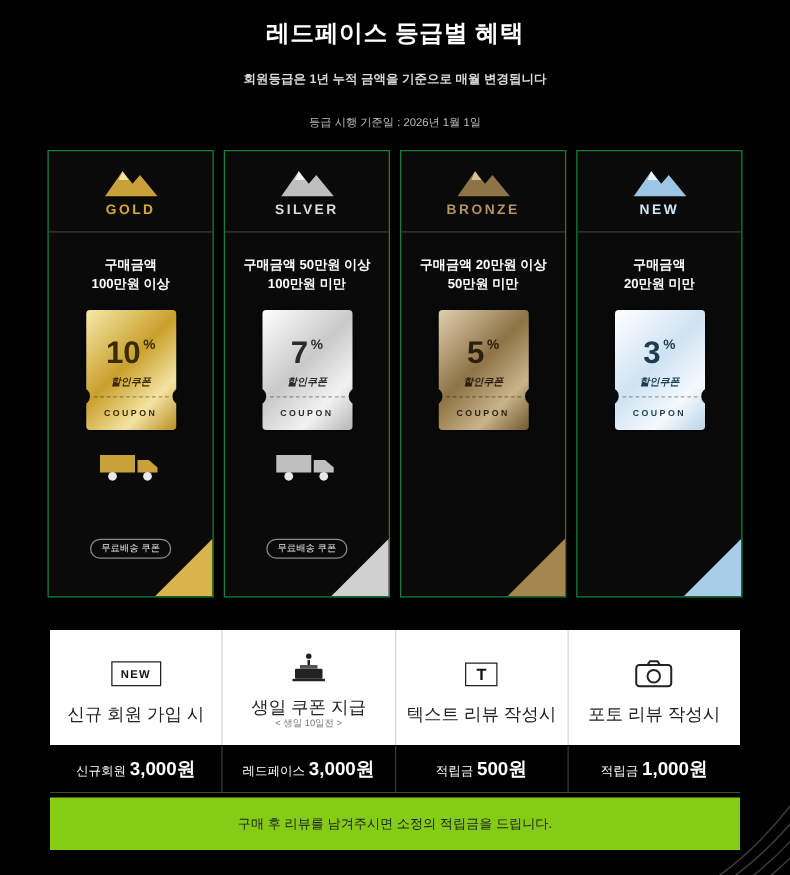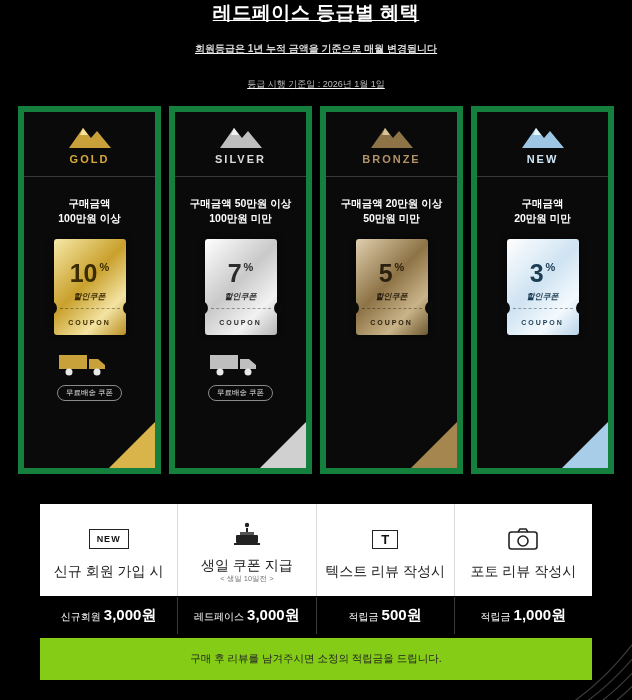--- a/index.html
+++ b/index.html
@@ -18,21 +18,21 @@
   .page {
     position: relative;
     width: 632px;
     height: 700px;
     background: #000;
   }
 
   
   .header {
     text-align: center;
-    text-decoration: underline;
+    padding-top: 14px;
   }
   .title {
     font-size: 19px;
     font-weight: bold;
     letter-spacing: 0.5px;
     color: #ffffff;
   }
   .subtitle {
     font-size: 10px;
     color: #d8d8d8;
@@ -50,21 +50,21 @@
     display: flex;
     justify-content: center;
     gap: 8px;
     margin-top: 15px;
   }
   .card {
     position: relative;
     width: 131px;
     height: 356px;
     background: #0a0a0a;
-    border: 6px solid #15803d;
+    border: 1px solid #15803d;
     overflow: hidden;
     display: flex;
     flex-direction: column;
     align-items: center;
   }
   .card-top {
     height: 64px;
     width: 100%;
     display: flex;
     flex-direction: column;
@@ -148,21 +148,22 @@
     font-size: 7px;
     letter-spacing: 2px;
     font-weight: bold;
   }
 
   
   .ship {
     margin-top: 16px;
     display: flex;
     flex-direction: column;
-    align-items: flex-start;
+    align-items: center;
+    gap: 37px;
   }
   .truck { display: block; }
   .ship-label {
     margin-top: 8px;
     font-size: 7.5px;
     border: 1px solid #8a8a8a;
     border-radius: 9px;
     padding: 2px 8px;
     color: #e8e8e8;
   }

